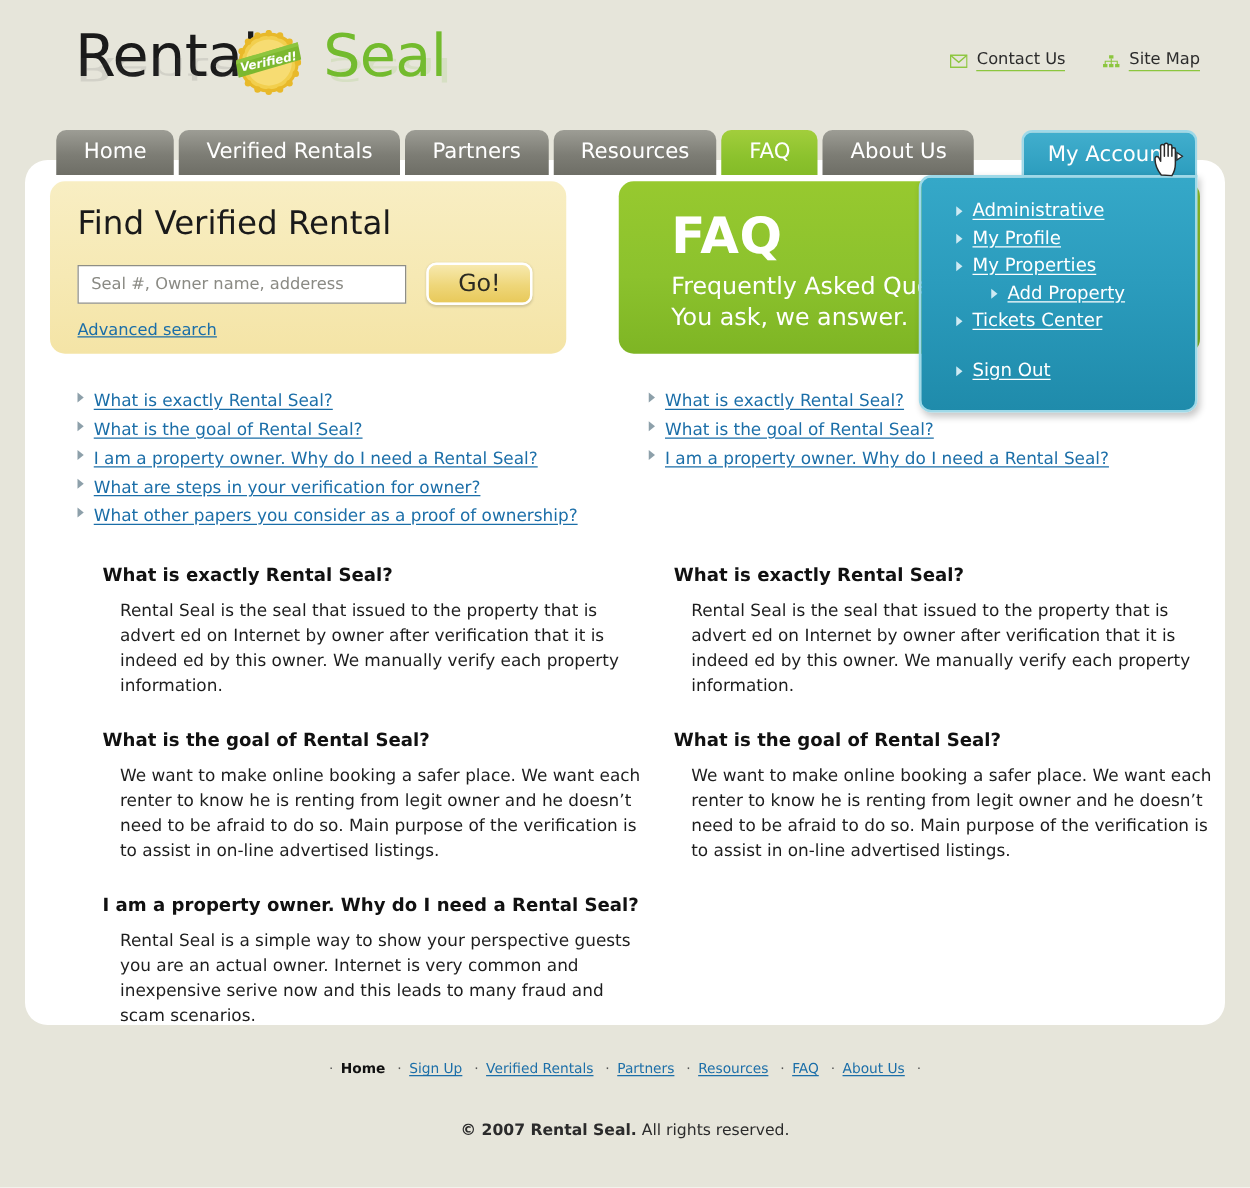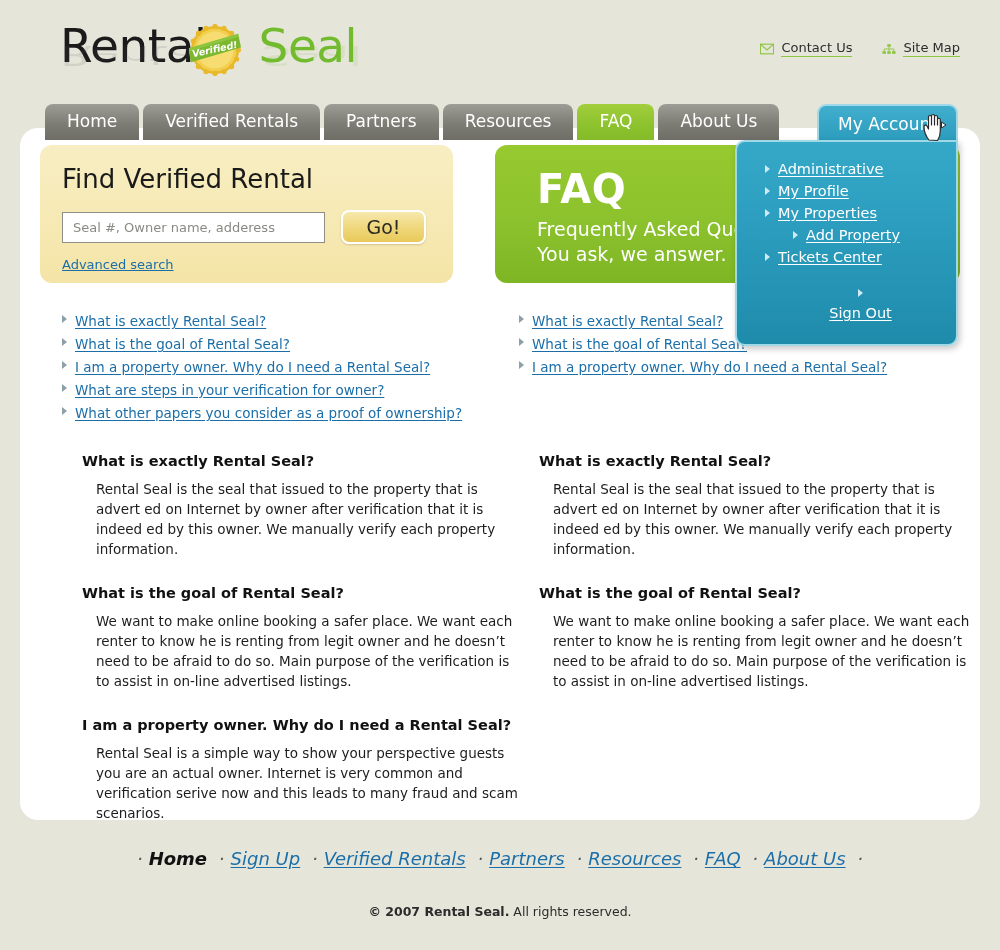--- a/index.html
+++ b/index.html
@@ -157,21 +157,21 @@
   .acct-item {
     display: flex;
     align-items: center;
     gap: 8px;
     padding: 3px 0 3px 28px;
     font-size: 14.5px;
     color: #ffffff;
     cursor: pointer;
   }
   .acct-item.sub { padding-left: 56px; }
-  .acct-item.spaced { margin-top: 18px; flex-direction: column; }
+  .acct-item.spaced { margin-top: 18px; }
   .acct-item .txt {
     text-decoration: underline;
     text-underline-offset: 2px;
   }
   .bullet-tri {
     width: 0; height: 0;
     border-left: 5px solid #cfeaf3;
     border-top: 4px solid transparent;
     border-bottom: 4px solid transparent;
     flex: 0 0 auto;
@@ -321,21 +321,21 @@
   }
 
   
   .footer {
     position: absolute;
     left: 0;
     top: 848px;
     width: 1000px;
     text-align: center;
   }
-  .foot-nav { font-size: 18px; color: #333; font-style: italic; }
+  .foot-nav { font-size: 11px; color: #333; }
   .foot-nav .sep { color: #555; margin: 0 6px; }
   .foot-nav .flink {
     color: #1b6ea8;
     text-decoration: underline;
     text-underline-offset: 2px;
     cursor: pointer;
   }
   .foot-nav .fcur { color: #111; font-weight: bold; }
   .copyright {
     margin-top: 35px;
@@ -521,21 +521,21 @@
     <div class="art">
       <div class="art-h">What is exactly Rental Seal?</div>
       <div class="art-p">Rental Seal is the seal that issued to the property that is advert ed on Internet by owner after verification that it is indeed ed by this owner. We manually verify each property information.</div>
     </div>
     <div class="art">
       <div class="art-h">What is the goal of Rental Seal?</div>
       <div class="art-p">We want to make online booking a safer place. We want each renter to know he is renting from legit owner and he doesn’t need to be afraid to do so. Main purpose of the verification is to assist in on-line advertised listings.</div>
     </div>
     <div class="art">
       <div class="art-h">I am a property owner. Why do I need a Rental Seal?</div>
-      <div class="art-p">Rental Seal is a simple way to show your perspective guests you are an actual owner. Internet is very common and verification serive now and this leads to many fraud and scam scenarios.</div>
+      <div class="art-p">Rental Seal is a simple way to show your perspective guests you are an actual owner. Internet is very common and inexpensive serive now and this leads to many fraud and scam scenarios.</div>
     </div>
   </div>
 
   <div class="articles-right">
     <div class="art">
       <div class="art-h">What is exactly Rental Seal?</div>
       <div class="art-p">Rental Seal is the seal that issued to the property that is advert ed on Internet by owner after verification that it is indeed ed by this owner. We manually verify each property information.</div>
     </div>
     <div class="art">
       <div class="art-h">What is the goal of Rental Seal?</div>

